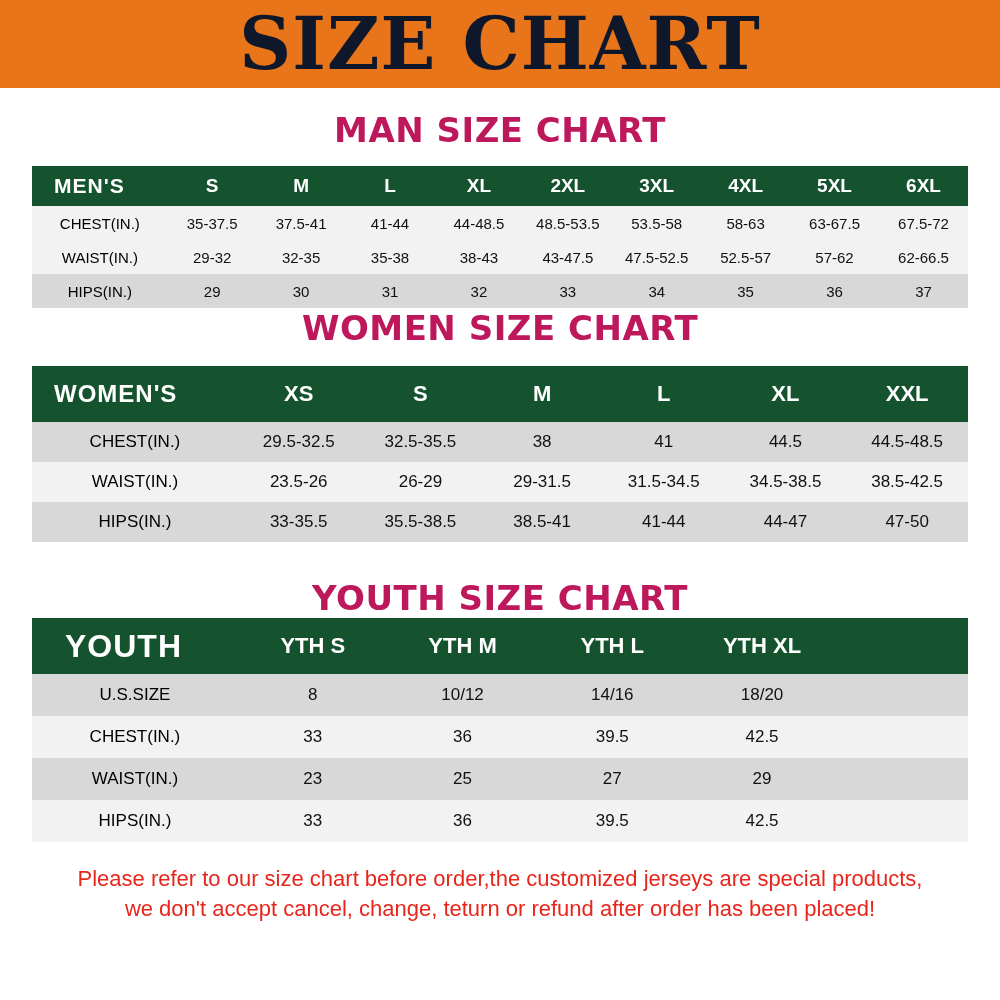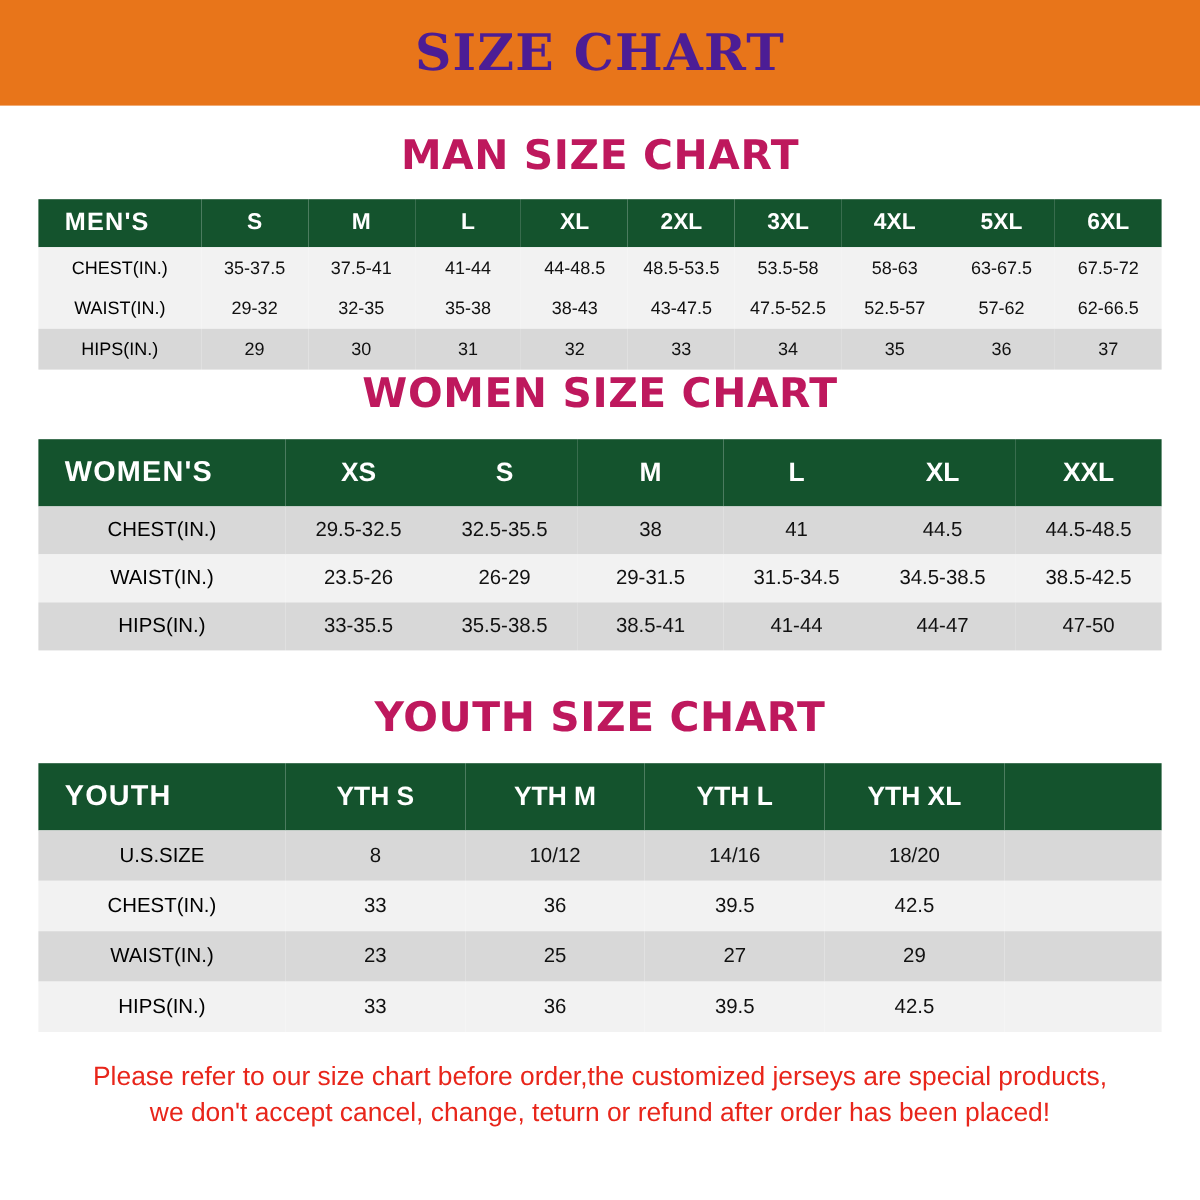--- a/index.html
+++ b/index.html
@@ -26,38 +26,38 @@
   .banner {
     background: #e8751a;
     height: 88px;
     display: flex;
     align-items: center;
     justify-content: center;
   }
   .banner-title {
     font-family: "DejaVu Serif", serif;
     font-weight: bold;
-    font-size: 42px;
+    font-size: 72px;
     letter-spacing: 1px;
-    color: #4c1d95;
+    color: #0f172a;
     line-height: 1;
   }
 
   
   .section-title {
     text-align: center;
     font-family: "DejaVu Sans", sans-serif;
     font-weight: bold;
     font-size: 34px;
     letter-spacing: 0.5px;
     color: #be185d;
   }
   .t-man   { margin-top: 22px; margin-bottom: 16px; }
   .t-women { margin-bottom: 18px; }
-  .t-youth { margin-top: 36px; margin-bottom: 18px; }
+  .t-youth { margin-top: 36px; }
 
   
   .table-wrap {
     margin: 0 32px;
   }
   table {
     border-collapse: collapse;
     width: 100%;
     table-layout: fixed;
   }
@@ -94,21 +94,21 @@
   .men tbody td.rowlabel { font-size: 15px; }
 
   
   .women thead th { height: 54px; font-size: 22px; }
   .women thead th.rowhead { font-size: 24px; padding-left: 22px; letter-spacing: 1px; }
   .women tbody td { height: 38px; font-size: 17px; }
   .women tbody td.rowlabel { font-size: 17px; }
 
   
   .youth thead th { height: 54px; font-size: 22px; }
-  .youth thead th.rowhead { font-size: 24px; padding-left: 22px; letter-spacing: 1px; margin-left: 16px; }
+  .youth thead th.rowhead { font-size: 32px; padding-left: 33px; letter-spacing: 1px; margin-left: 16px; }
   .youth tbody td { height: 40px; font-size: 17px; }
   .youth tbody td.rowlabel { font-size: 17px; }
 
   
   .note {
     margin-top: 22px;
     padding: 0 38px;
     color: #e8251a;
     font-size: 22px;
     line-height: 1.35;

